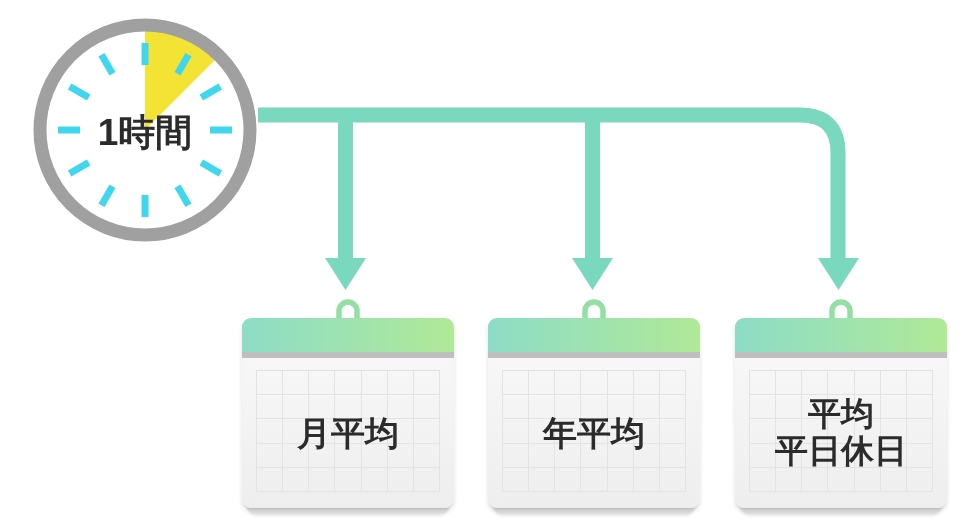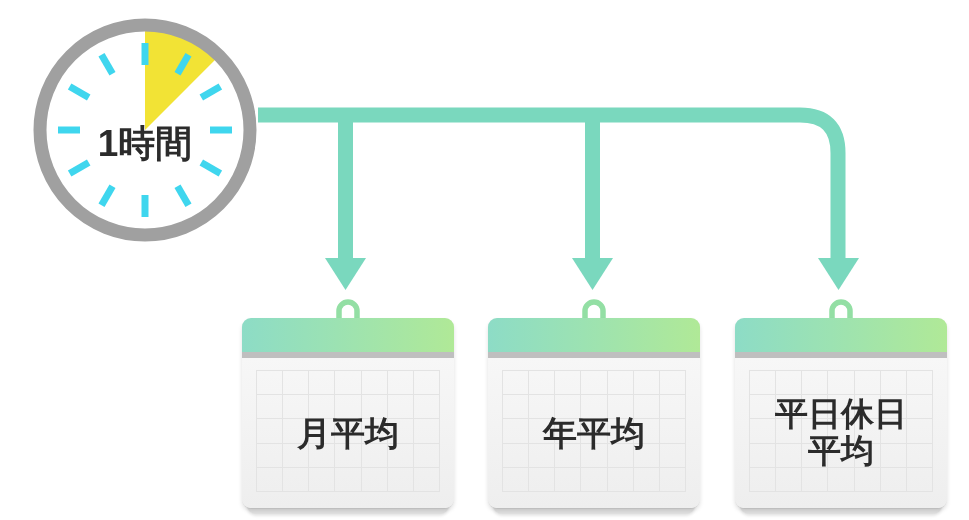--- a/index.html
+++ b/index.html
@@ -12,21 +12,21 @@
   }
   #stage{position:relative;width:969px;height:520px;}
 
   
   .clock{
     position:absolute; left:33px; top:18px;
     width:224px; height:224px;
   }
   .clock-svg{position:absolute;left:0;top:0;}
   .clock-text{
-    position:absolute; left:0; top:14px; width:224px; height:224px;
+    position:absolute; left:0; top:3px; width:224px; height:224px;
     display:flex; flex-direction:column;
     align-items:center; justify-content:center;
     gap:2px;
     pointer-events:none;
   }
   .clock-line{
     font-size:37px; font-weight:bold; color:#2b2b2b;
     line-height:1.05; letter-spacing:0px; white-space:nowrap;
   }
 
@@ -295,19 +295,19 @@
           <div class="cal-cell"></div>
         <div class="cal-cell"></div>
           <div class="cal-cell"></div>
           <div class="cal-cell"></div>
           <div class="cal-cell"></div>
           <div class="cal-cell"></div>
           <div class="cal-cell"></div>
           <div class="cal-cell"></div>
       </div>
       <div class="cal-label two-line">
+        <div>平均</div>
         <div>平日休日</div>
-        <div>平均</div>
       </div>
     </div>
   </div>
 
 </div>
 
 </body></html>

